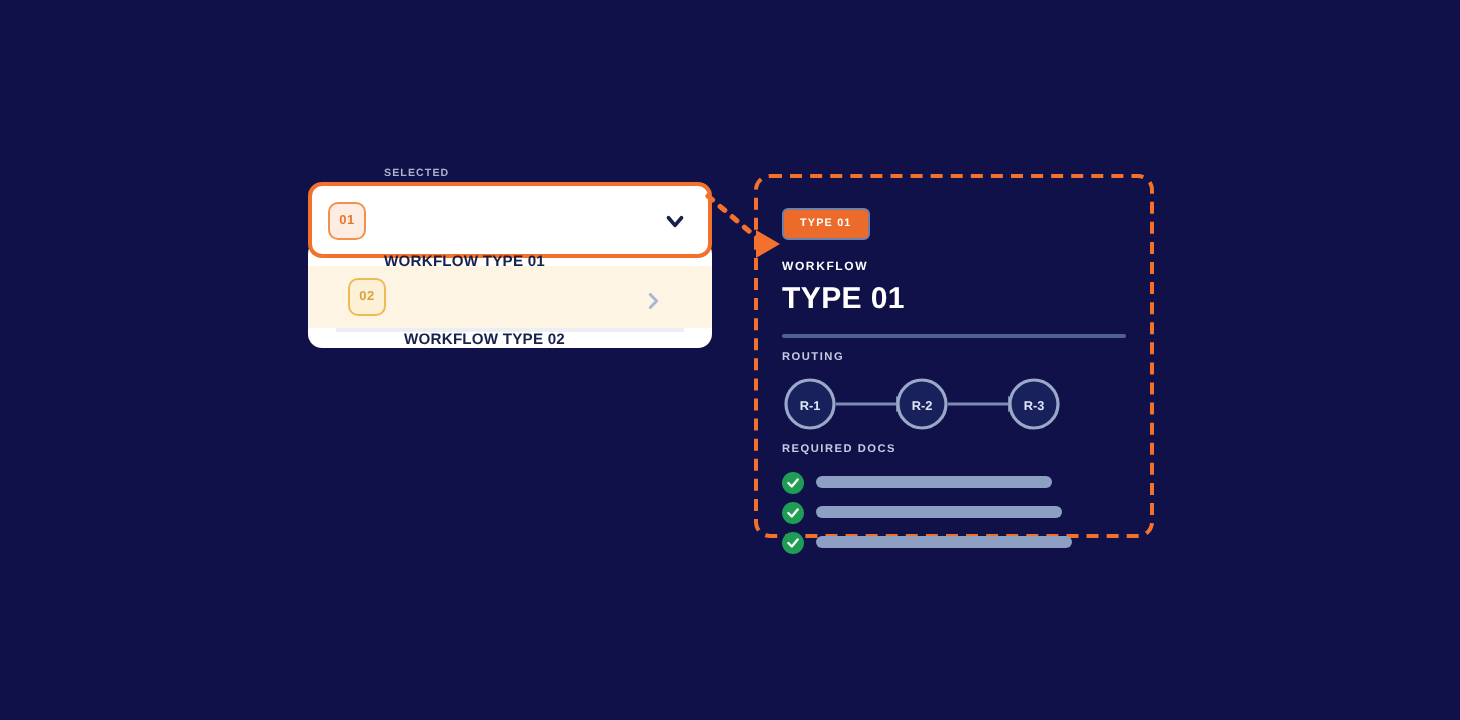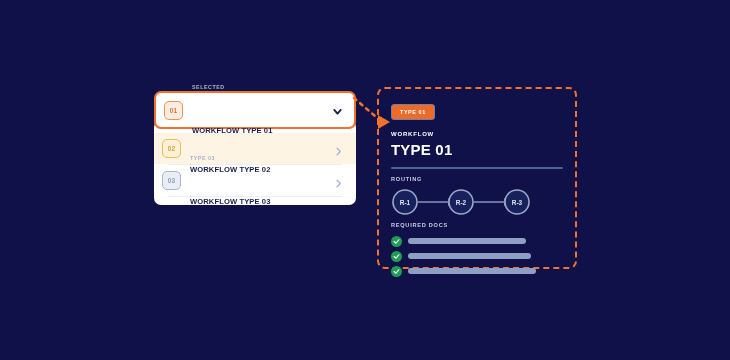--- a/index.html
+++ b/index.html
@@ -54,21 +54,21 @@
     padding-bottom: 8px;
     z-index: 2;
     overflow: hidden;
   }
 
   .opt-row {
     position: relative;
     height: 31px;
     display: flex;
     align-items: center;
-    padding: 0 8px;
+    padding: 0 20px;
     box-sizing: border-box;
   }
   .opt-row.highlight {
     background: #fdf4e4;
   }
   .opt-sep {
     height: 1px;
     background: #eceef5;
     margin: 0 14px;
   }
@@ -250,32 +250,20 @@
         </div>
         <span class="chev-right">
           <svg viewBox="0 0 24 24" width="11" height="11" fill="none" stroke="#aab6d0" stroke-width="3.2" stroke-linecap="round" stroke-linejoin="round">
             <polyline points="9 5 16 12 9 19"></polyline>
           </svg>
         </span>
       </div>
 
       <div class="opt-sep"></div>
 
-      <div class="opt-row">
-        <div class="numbadge nb-03">03</div>
-        <div class="row-texts">
-          <div class="row-kicker">TYPE 03</div>
-          <div class="row-title">WORKFLOW TYPE 03</div>
-        </div>
-        <span class="chev-right">
-          <svg viewBox="0 0 24 24" width="11" height="11" fill="none" stroke="#aab6d0" stroke-width="3.2" stroke-linecap="round" stroke-linejoin="round">
-            <polyline points="9 5 16 12 9 19"></polyline>
-          </svg>
-        </span>
-      </div>
 
       <div class="opt-sep"></div>
 
 
     </div>
 
     <div class="selected-row">
       <div class="numbadge nb-01">01</div>
       <div class="row-texts">
         <div class="row-kicker">SELECTED</div>

